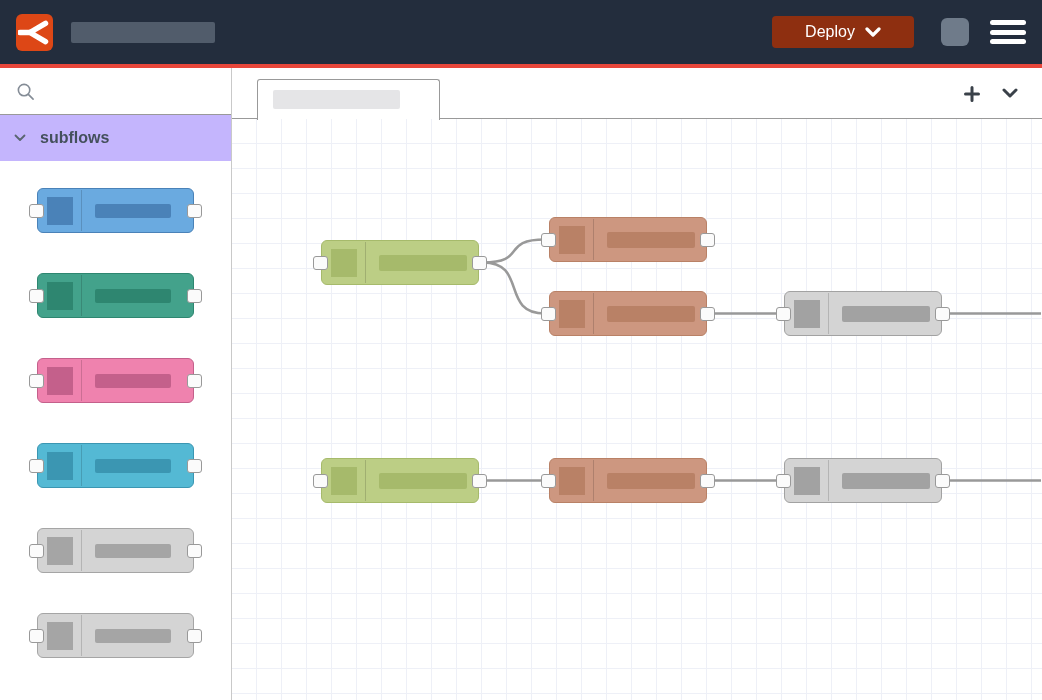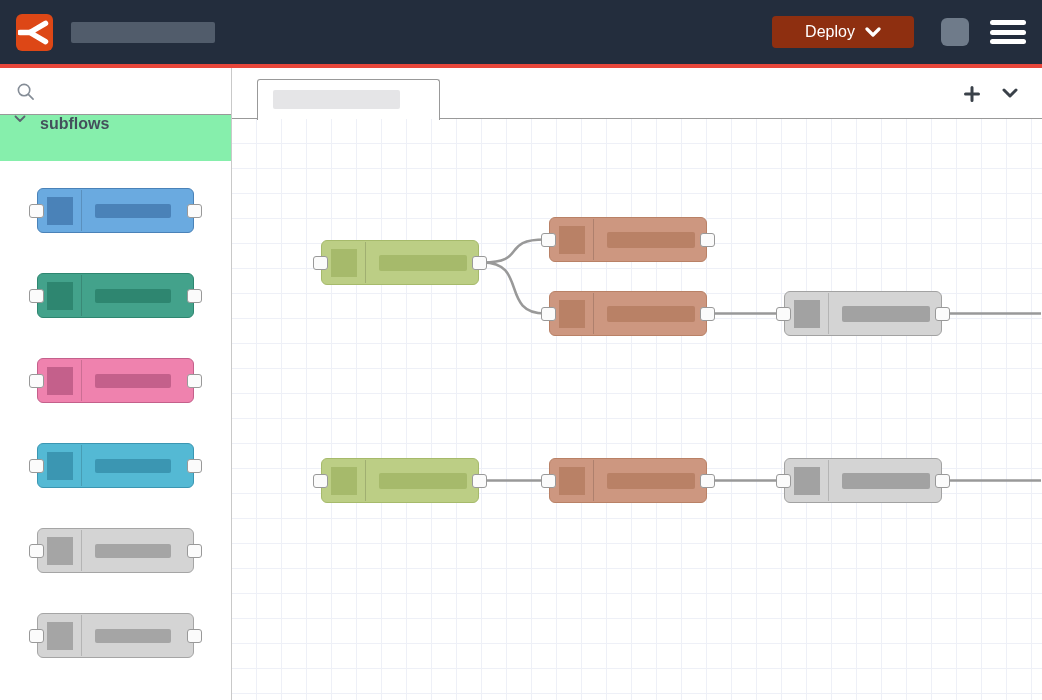--- a/index.html
+++ b/index.html
@@ -21,21 +21,21 @@
   .burger { width:36px; height:24px; margin-left:21px; display:flex;
     flex-direction:column; justify-content:space-between; cursor:pointer; }
   .burger span { display:block; height:5px; border-radius:2.5px; background:#fff; }
 
   
   .main { display:flex; height:632px; }
   .sidebar { width:232px; border-right:1px solid #c9c9c9; background:#fff;
     display:flex; flex-direction:column; }
   .search-row { height:47px; border-bottom:1px solid #999;
     display:flex; align-items:center; padding-left:16px; }
-  .cat-row { height:46px; background:#86efac; display:flex; align-items:flex-start;
+  .cat-row { height:46px; background:#c4b5fd; display:flex; align-items:center;
     padding-left:14px; gap:14px; cursor:pointer; }
   .cat-label { font-size:16px; font-weight:700; color:#44505c; }
   .palette { flex:1; display:flex; flex-direction:column; align-items:center;
     padding-top:27px; gap:40px; overflow:hidden; }
 
   
   .fnode { position:relative; width:158px; height:45px; border-radius:6px;
     border:1px solid rgba(0,0,0,0.18); cursor:pointer; }
   .n-icon { position:absolute; left:9px; top:8px; width:26px; height:28px; }
   .n-sep { position:absolute; left:43px; top:1px; bottom:1px; width:1px;

